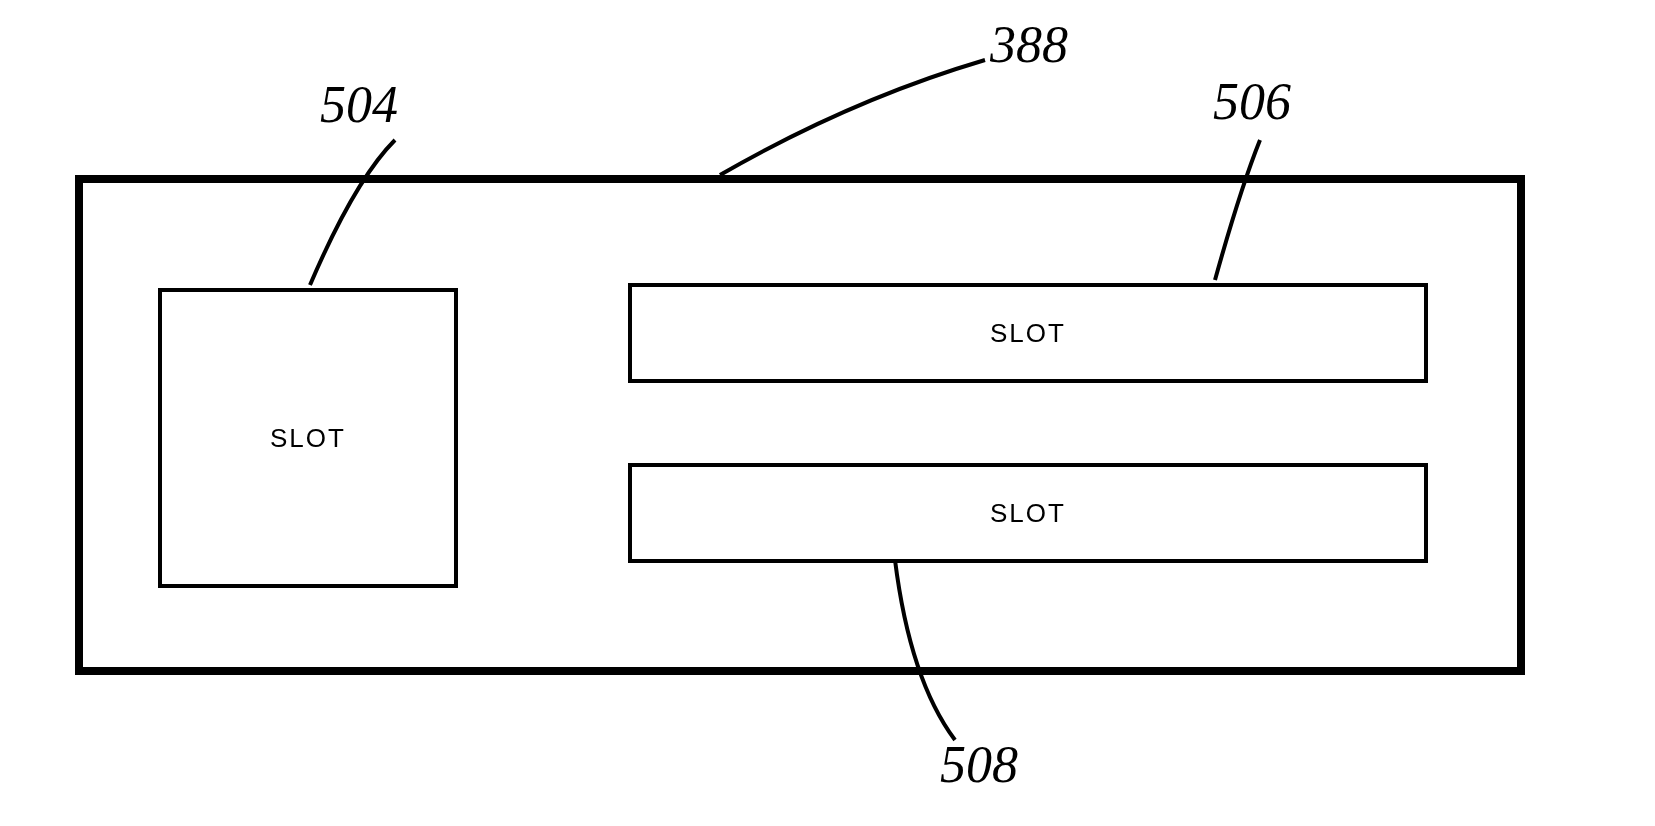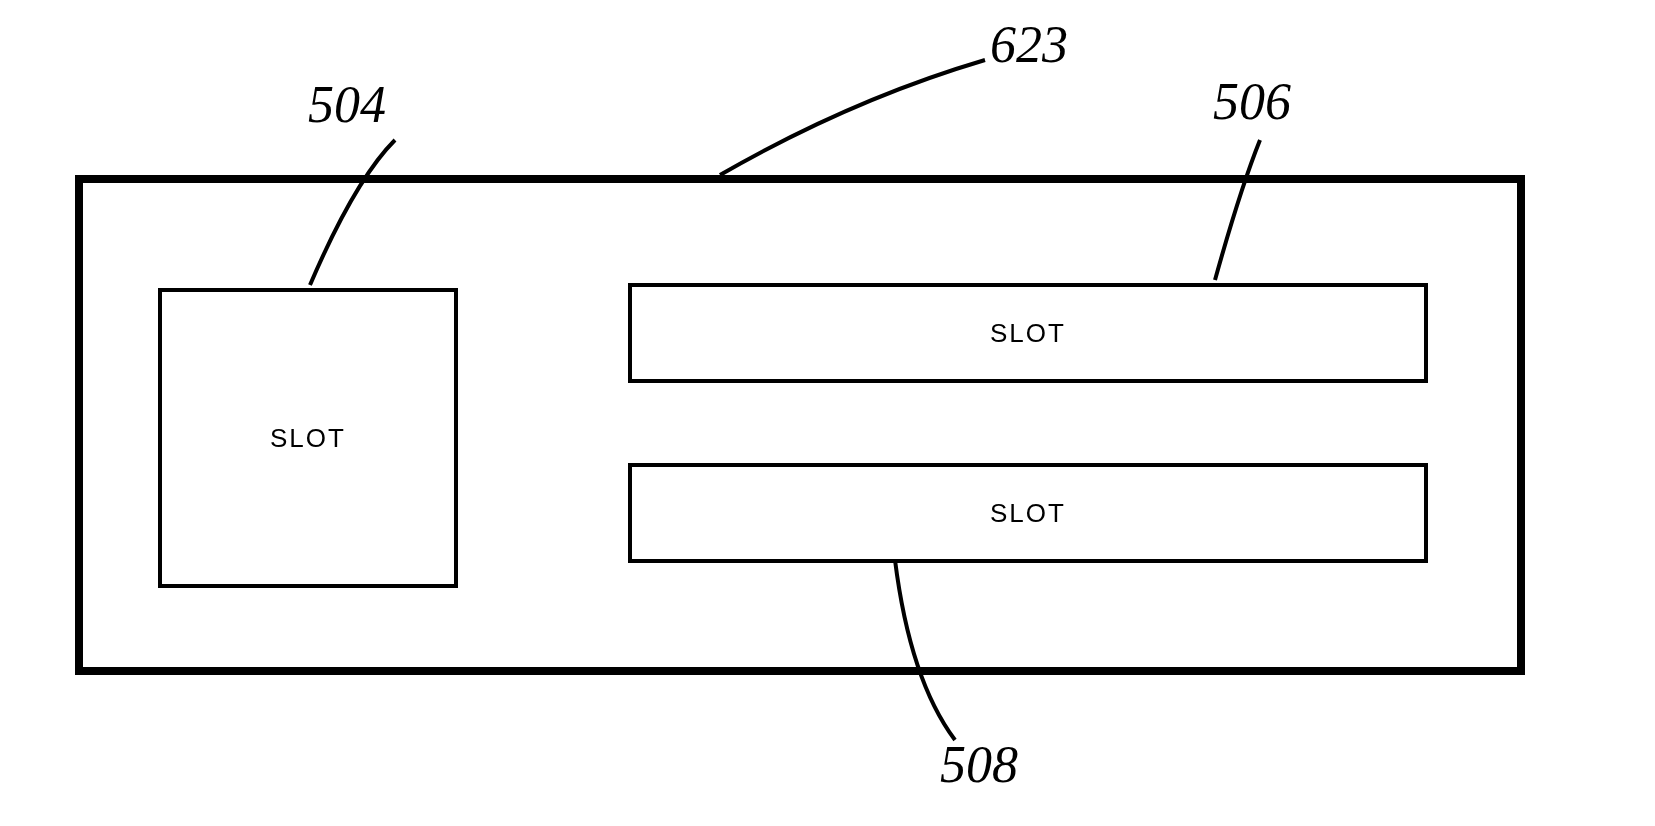--- a/index.html
+++ b/index.html
@@ -65,21 +65,21 @@
       position: absolute;
       font-family: 'Comic Sans MS', cursive;
       font-size: 52px;
       font-style: italic;
     }
     .label-502 {
       left: 990px;
       top: 15px;
     }
     .label-504 {
-      left: 308px;
+      left: 320px;
       top: 75px;
     }
     .label-506 {
       left: 1213px;
       top: 72px;
     }
     .label-508 {
       left: 940px;
       top: 735px;
     }
@@ -96,21 +96,21 @@
     <span>SLOT</span>
   </div>
   <div class="slot-rect-top">
     <span>SLOT</span>
   </div>
   <div class="slot-rect-bottom">
     <span>SLOT</span>
   </div>
 </div>
 
-<div class="label label-502">623</div>
+<div class="label label-502">388</div>
 <div class="label label-504">504</div>
 <div class="label label-506">506</div>
 <div class="label label-508">508</div>
 
 <svg width="1655" height="826">
 
   <path d="M 985 60 Q 850 100 720 175" stroke="black" stroke-width="4" fill="none"></path>
 
   <path d="M 395 140 Q 355 180 310 285" stroke="black" stroke-width="4" fill="none"></path>
 

